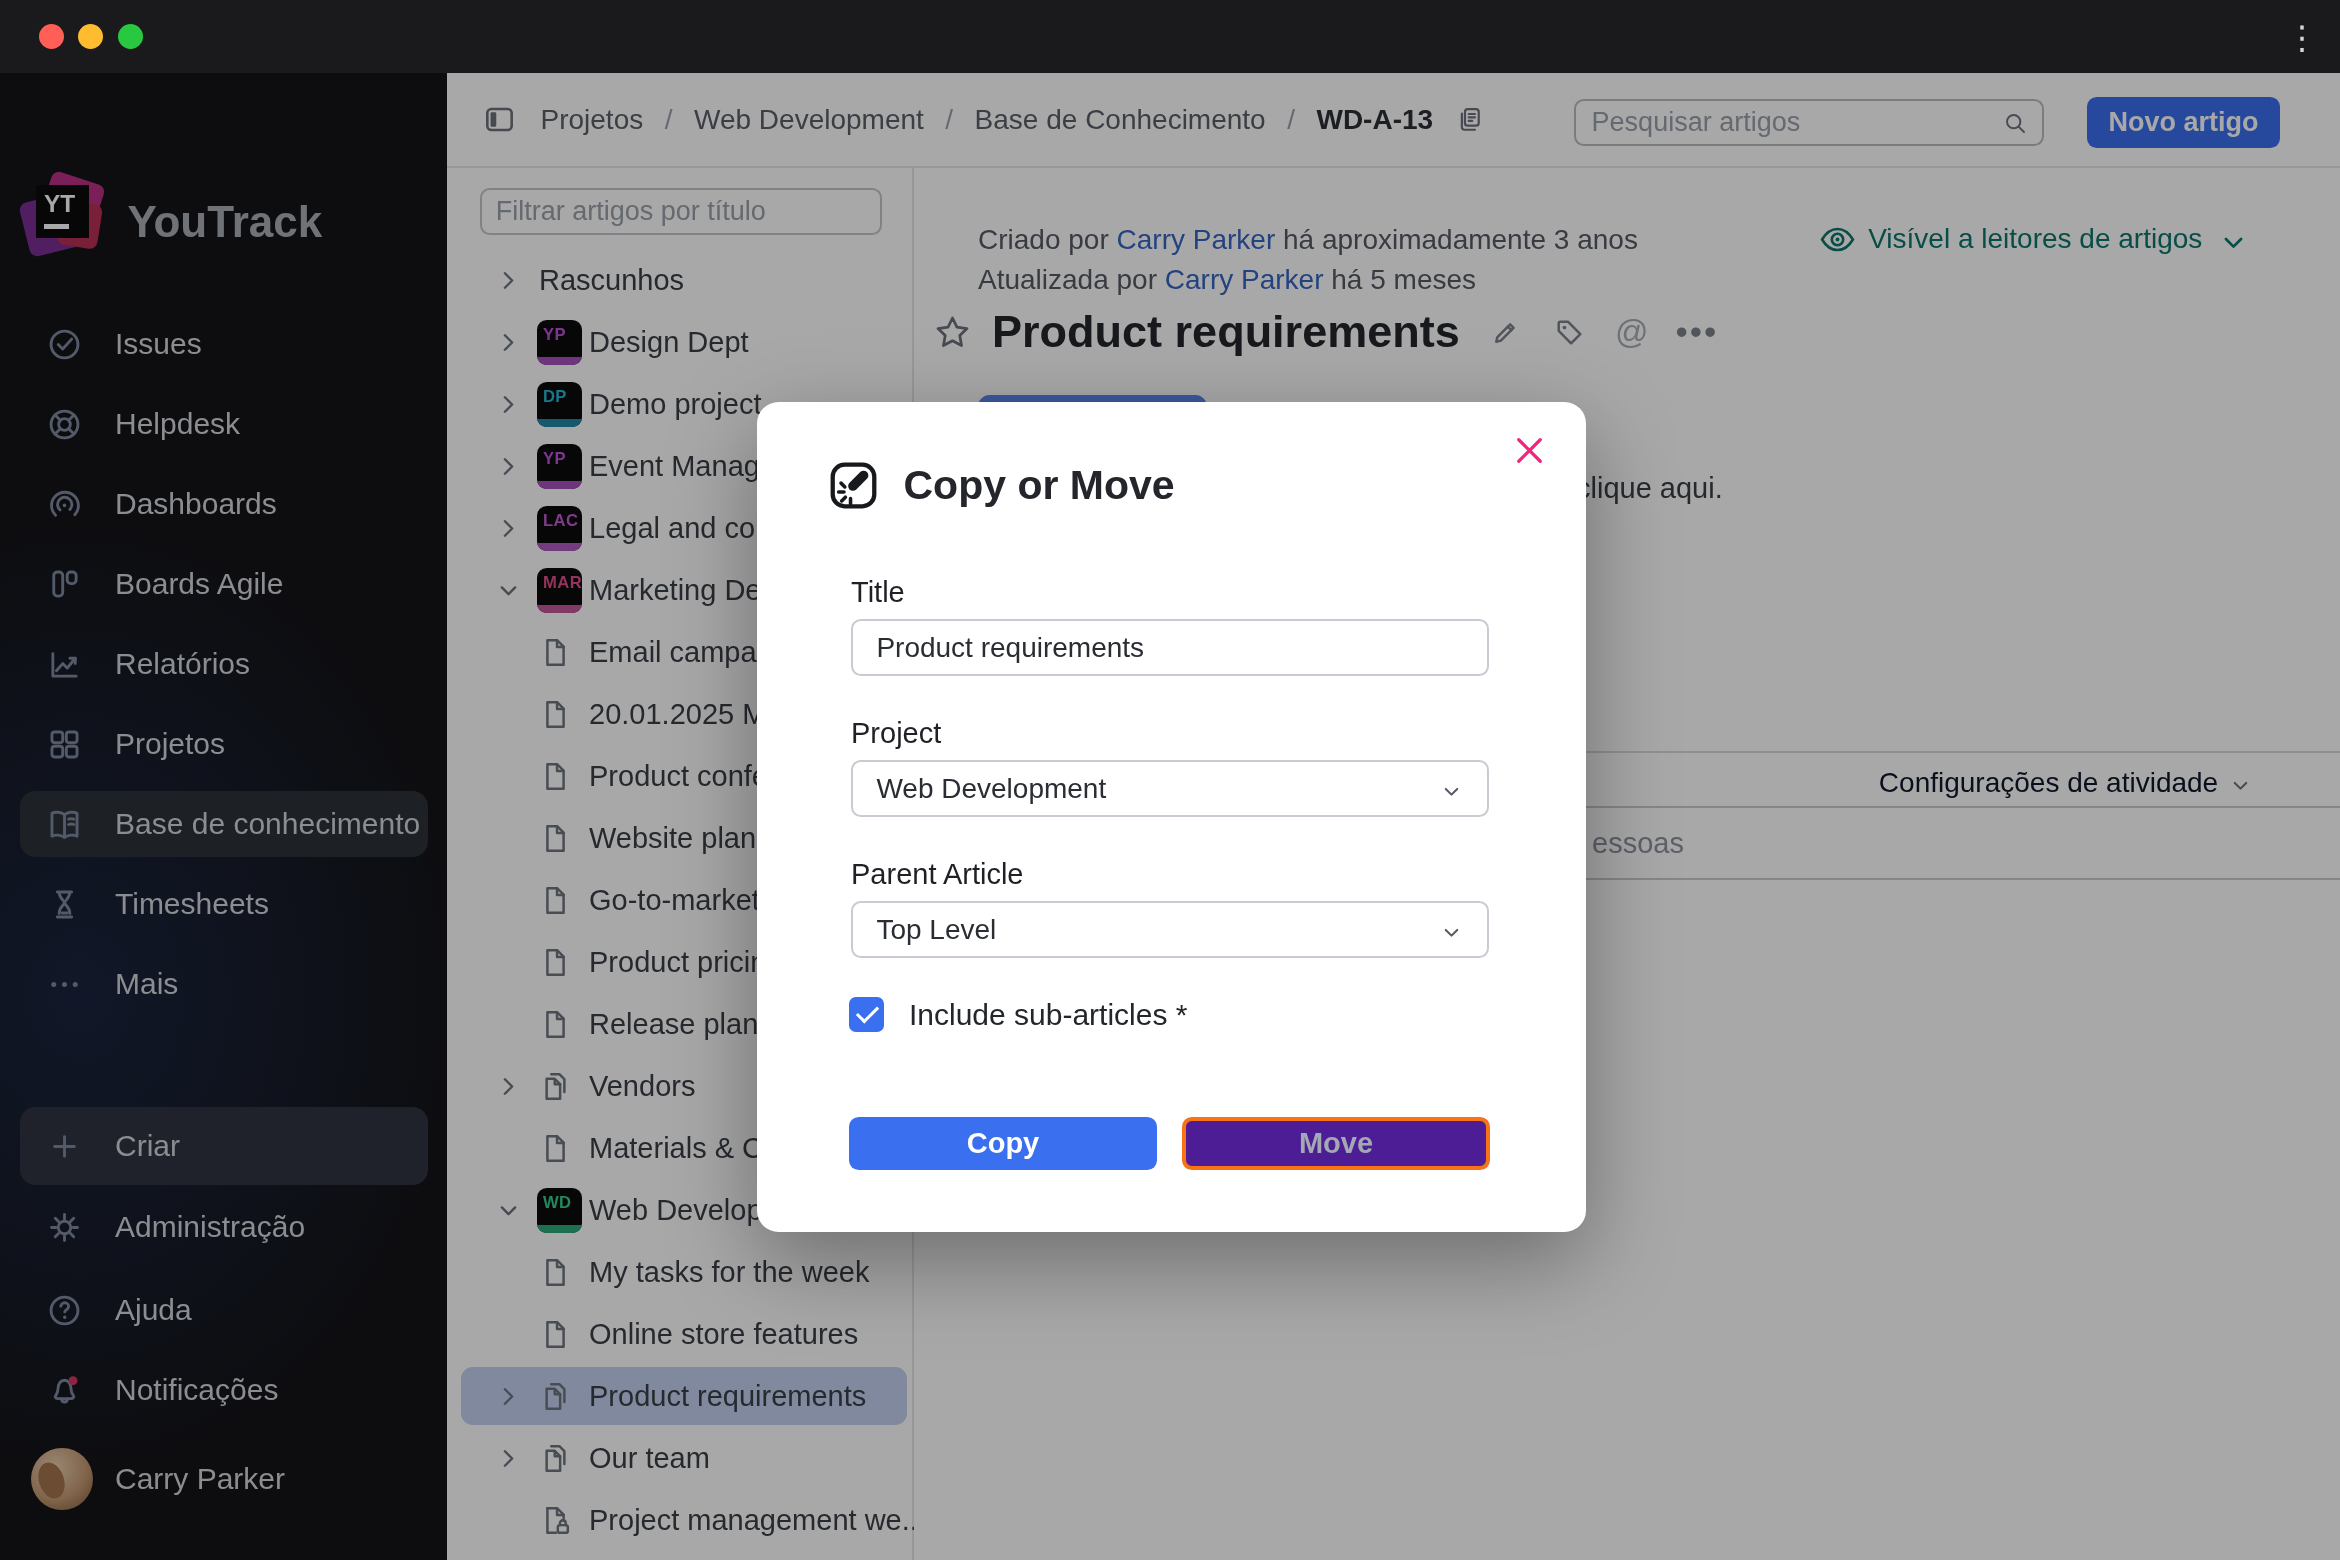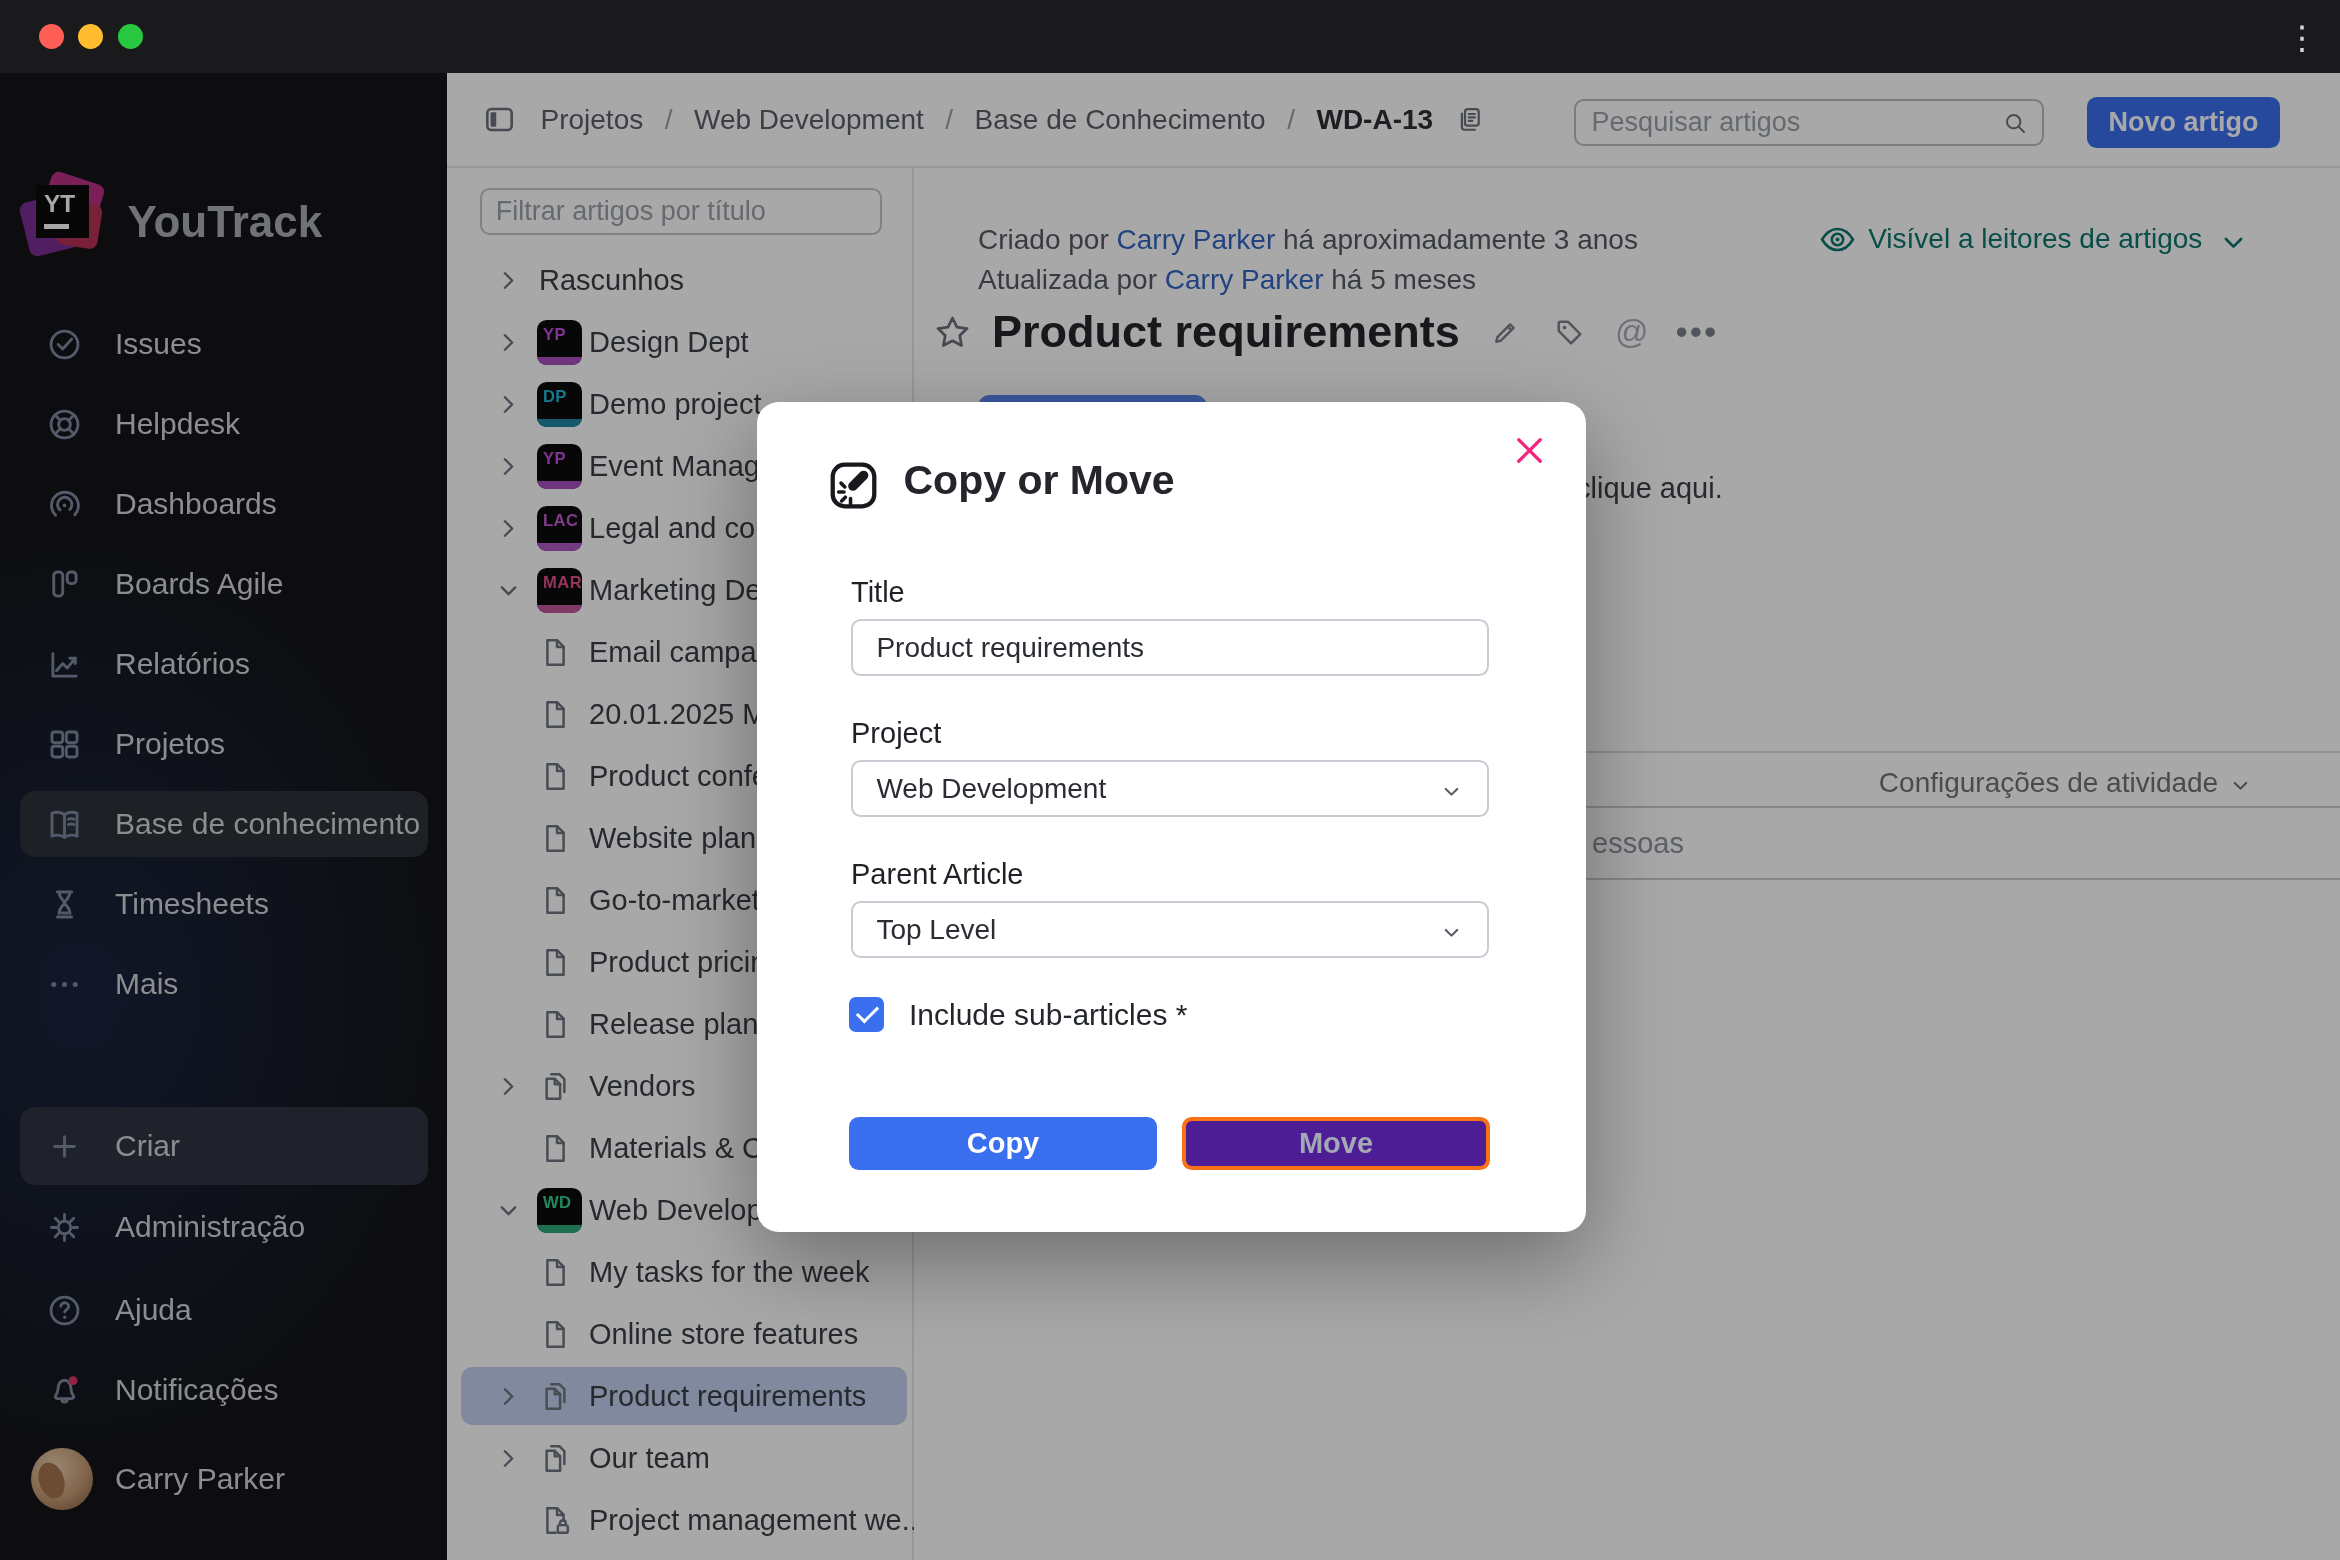--- a/index.html
+++ b/index.html
@@ -99,32 +99,32 @@
   .star { width:41px; height:41px; color:#6c727c; }
   .page-title { font-size:45px; font-weight:700; color:#23262b; margin-right:7.8px; }
   .title-icons { display:flex; align-items:center; gap:27px; color:#7c828c; }
   .title-icons .icon { width:37px; height:37px; }
   .at-glyph { font-size:33px; color:#a7acb5; }
   .dots-glyph { font-size:35px; color:#7c828c; letter-spacing:2px; }
   .sliver-btn { position:absolute; left:64px; top:227px; width:229px; height:45px; background:#5b86f0; border-radius:11.7px; }
   .body-frag { position:absolute; left:662px; top:304px; font-size:29px; color:#3b4048; }
   .divider { position:absolute; left:64px; top:583px; width:2188px; height:0; border-top:2px solid #d9dbe0; }
   .activity { position:absolute; right:88px; top:585px; height:59px; display:flex; align-items:center; gap:9.8px;
-    font-size:28px; color:#737373; cursor:pointer; }
+    font-size:28px; color:#0f172a; cursor:pointer; }
   .activity .vis-chev { color:#6c727c; }
   .comment-box { position:absolute; left:215px; top:638px; width:2042px; height:74px; border:2px solid #caccd2;
     border-radius:13.7px; }
   .comment-frag { position:absolute; left:678px; top:659px; font-size:29px; color:#8d939e; }
 
   
   .overlay { position:absolute; left:0; top:73px; width:2341px; height:1487px; background:rgba(0,0,0,.34); z-index:40; }
   .modal { position:absolute; left:757px; top:402px; width:829px; height:830px; background:#fff; border-radius:21.5px;
     box-shadow:0 29px 88px rgba(0,0,0,.35); z-index:50; }
   .modal-close { position:absolute; right:35px; top:27px; width:43px; height:43px; color:#f0267f; cursor:pointer; }
-  .modal-head { position:absolute; left:68px; top:55px; display:flex; align-items:flex-start; gap:21.5px; }
+  .modal-head { position:absolute; left:68px; top:55px; display:flex; align-items:center; gap:21.5px; }
   .modal-head .icon { width:57px; height:57px; color:#17191d; }
   .modal-title { font-size:41px; font-weight:700; color:#24262b; }
   .field-label { position:absolute; left:94px; font-size:29px; color:#1f2126; }
   .f-title-label  { top:174px; }
   .f-proj-label   { top:315px; }
   .f-parent-label { top:456px; }
   .input, .select { position:absolute; left:94px; width:638px; height:57px; border:2px solid #c8cbd2; border-radius:9.8px;
     background:#fff; font-size:28px; color:#2a2d33; font-family:inherit; padding:0 23.4px; display:flex; align-items:center; }
   input.input { outline:none; }
   .f-title-input  { top:217px; }

